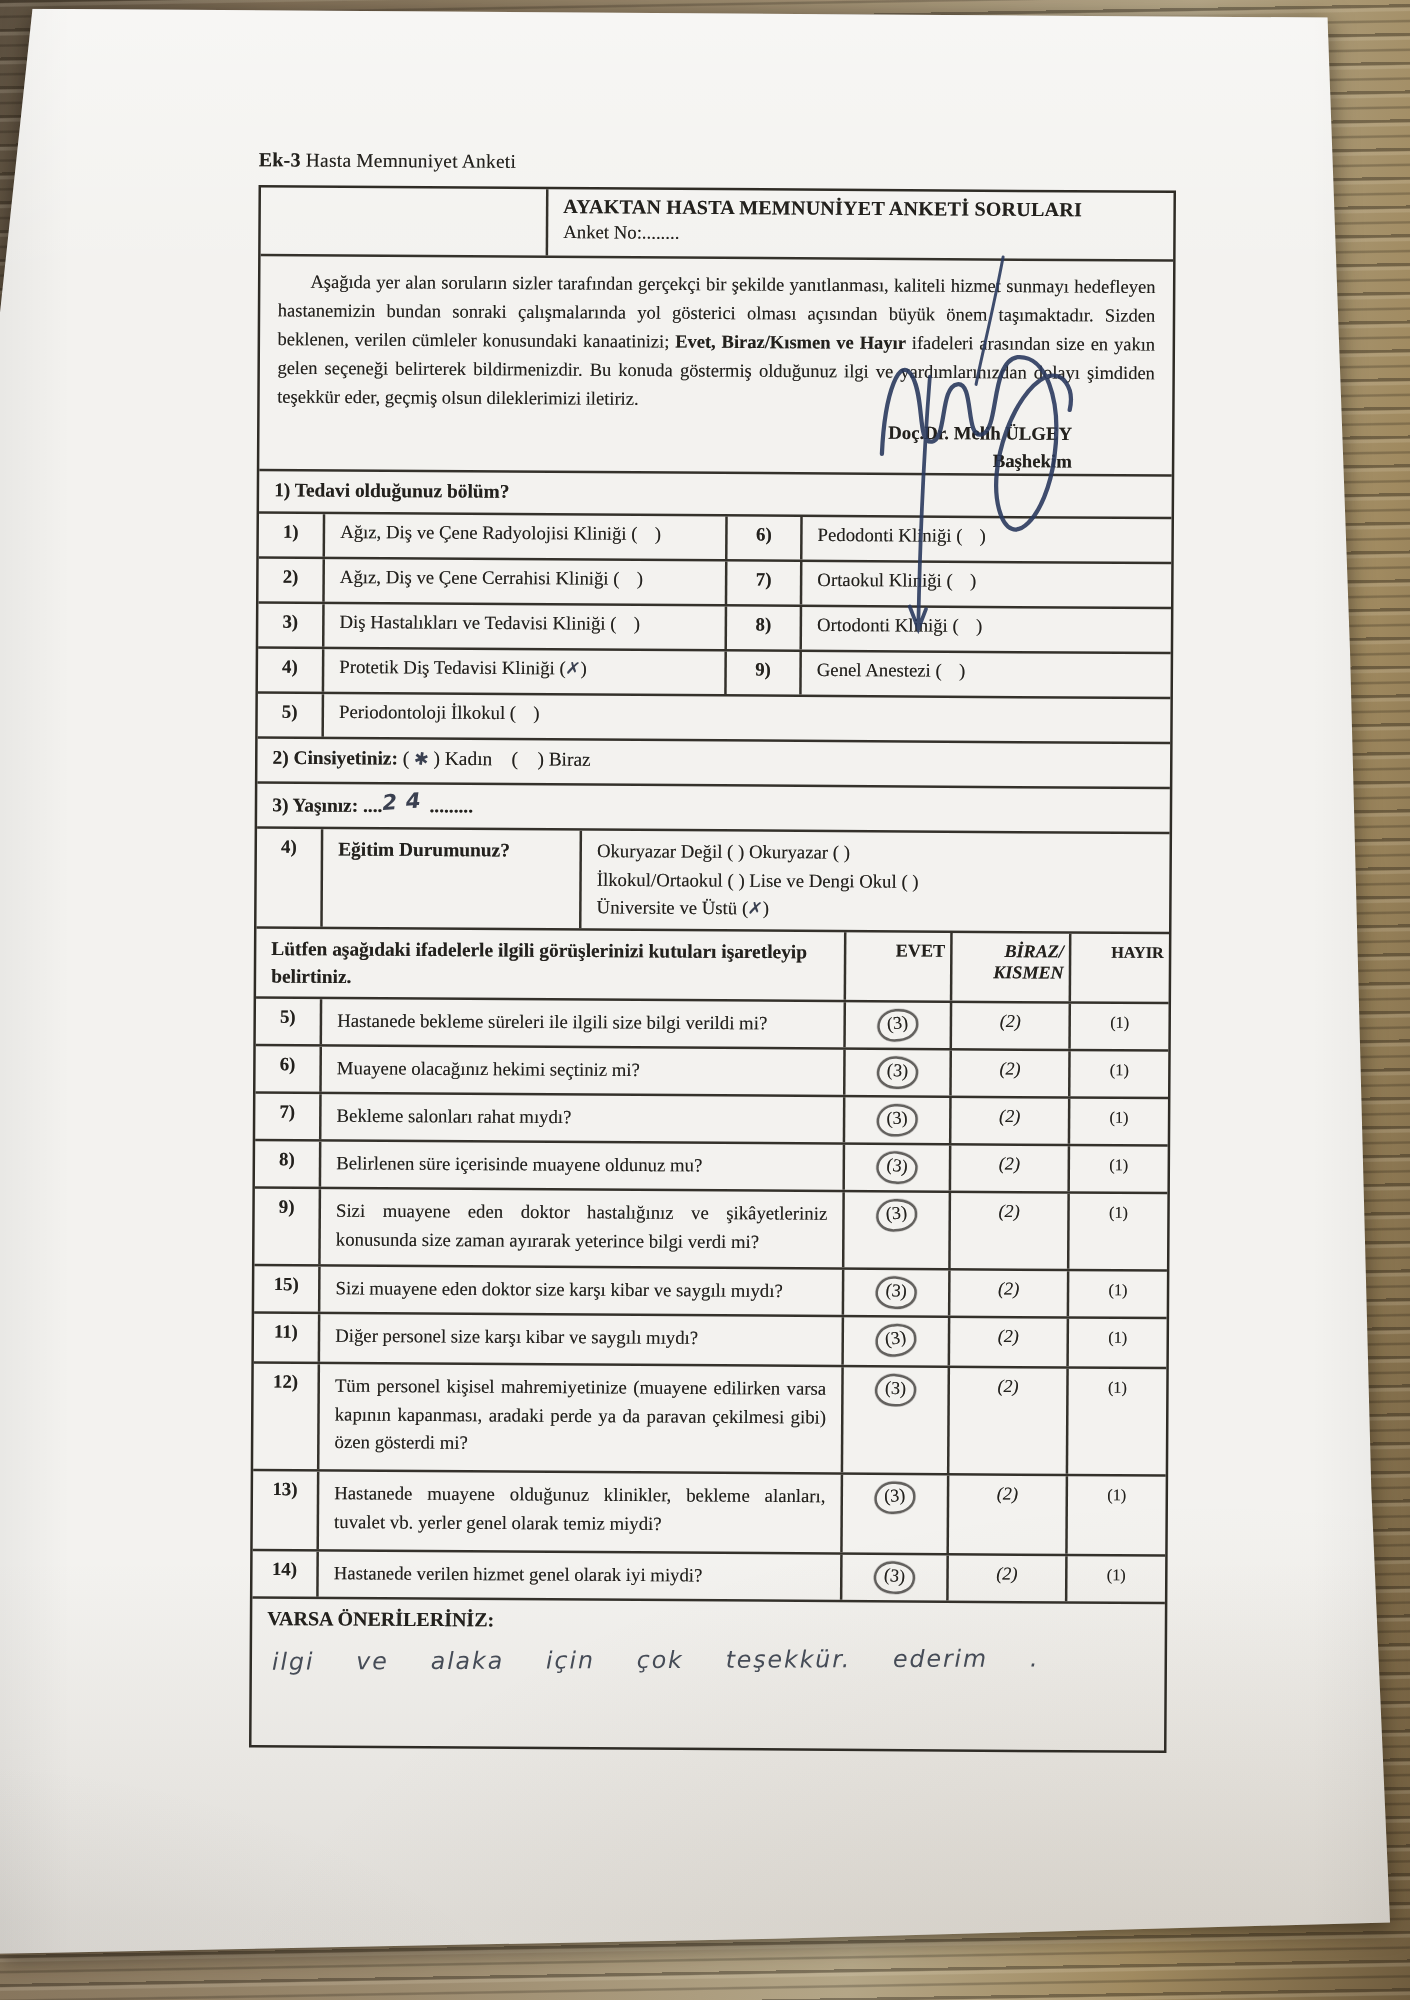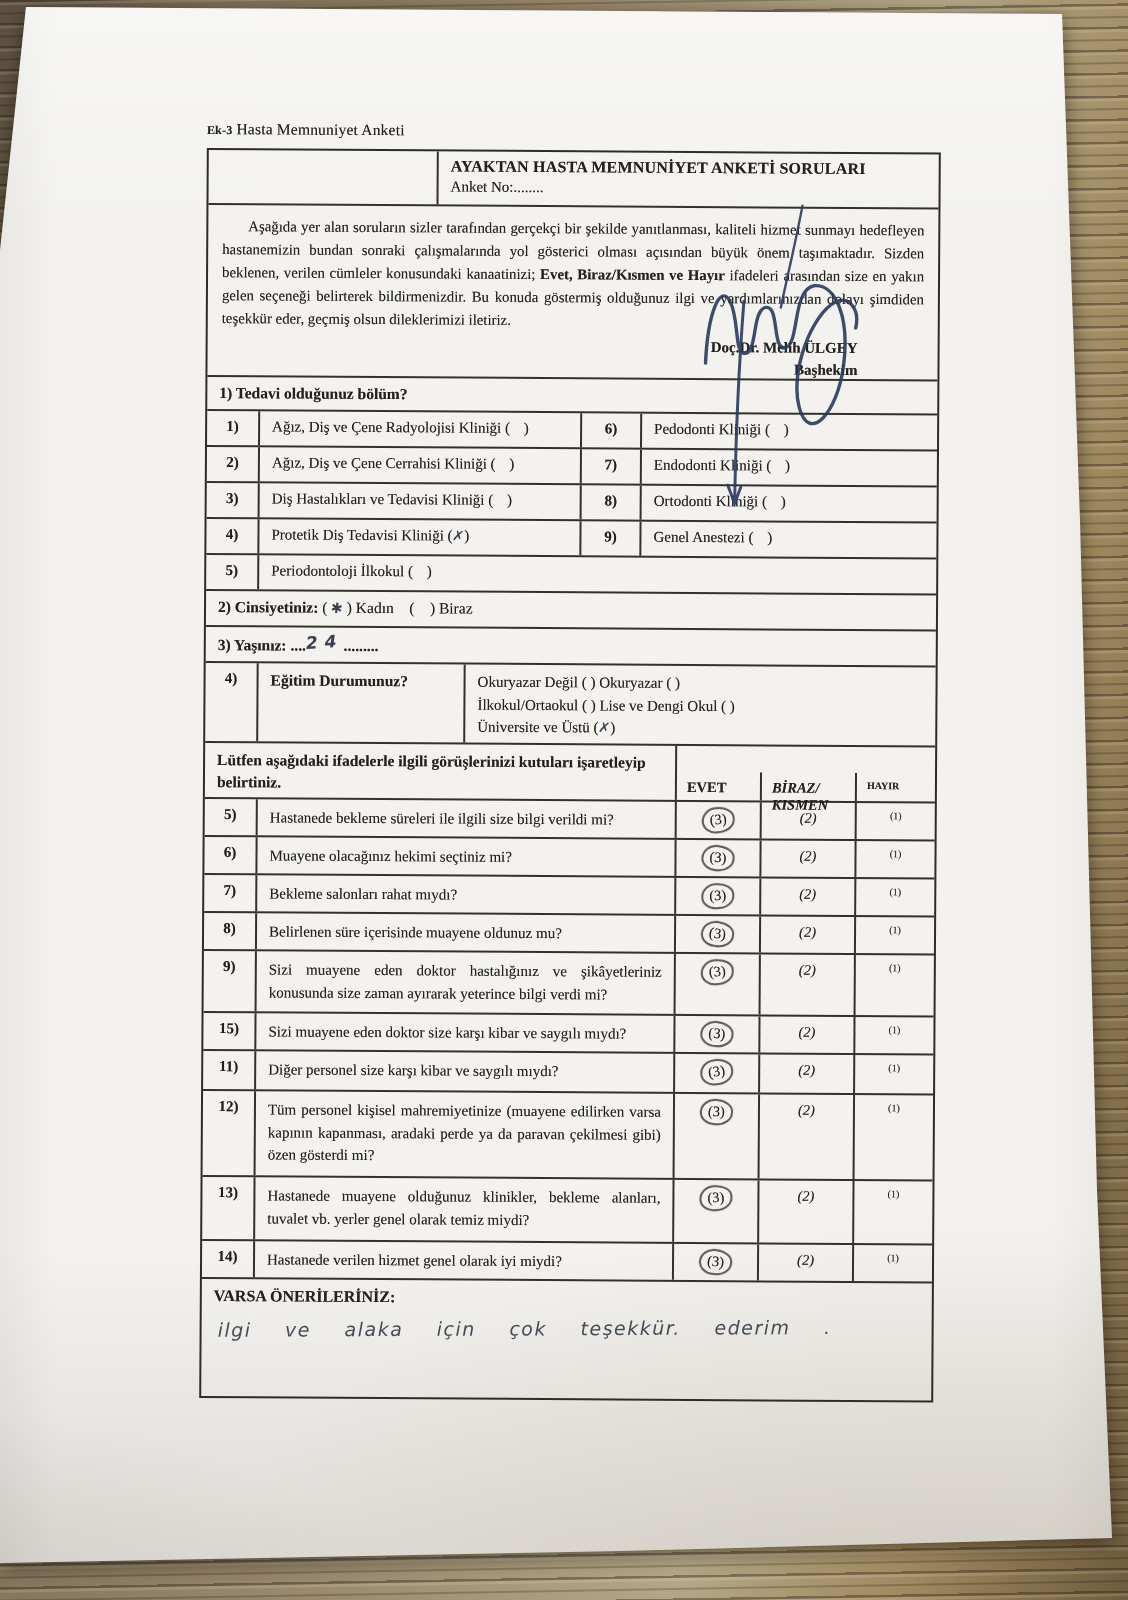--- a/index.html
+++ b/index.html
@@ -22,21 +22,21 @@
       linear-gradient(90deg, rgba(0,0,0,.045), transparent 5%, transparent 93%, rgba(0,0,0,.05)),
       #f3f2ef;
   }
   .form{
     position:absolute;left:207px;top:120px;width:734px;
     transform:rotate(0.35deg);transform-origin:top left;
     color:#23211d;
     text-shadow:0 0 .5px rgba(20,20,20,.45);
   }
   .doc-label{height:28px;font-size:15.5px;letter-spacing:.2px;}
-  .doc-label b{font-size:12px;}
+  .doc-label b{font-size:16px;}
   .tbl{width:734px;border:2px solid #2f2c26;box-sizing:border-box;background:transparent;}
   .row{display:flex;border-bottom:2px solid #34312b;box-sizing:border-box;}
   .row:last-child{border-bottom:none;}
   .cell{box-sizing:border-box;border-right:2px solid #34312b;padding:5px 10px;}
   .cell:last-child{border-right:none;}
   .num{flex:0 0 53px;font-weight:bold;text-align:center;padding:7px 4px;}
   .b{font-weight:bold;}
   .ws{white-space:pre;}
   
   .hrow{height:55px;}
@@ -62,22 +62,22 @@
   
   .egitim{height:80px;font-size:15px;}
   .egitim .elab{flex:0 0 207px;padding:8px 12px;font-weight:bold;font-size:15.5px;}
   .egitim .eopts{flex:1;padding:6px 12px;line-height:1.5;}
   
   .rhead{height:56px;font-weight:bold;font-size:15.5px;}
   .qcell{flex:0 0 419px;padding:7px 12px;font-size:15px;line-height:1.5;}
   .rhead .qcell{line-height:1.4;padding-top:6px;}
   .vcell{flex:0 0 85px;text-align:center;padding:7px 4px;font-size:14.5px;}
   .vcell2{flex:0 0 95px;text-align:center;padding:7px 4px;font-size:14.5px;font-style:italic;}
-  .vcell3{flex:1;text-align:center;padding:7px 18px;font-size:10px;}
-  .rhead .vcell,.rhead .vcell2,.rhead .vcell3{text-align:left;padding-left:10px;margin-top:26px;}
+  .vcell3{flex:1;text-align:center;padding:7px 4px;font-size:13px;}
+  .rhead .vcell,.rhead .vcell2,.rhead .vcell3{text-align:right;padding-left:10px;}
   .rrow{font-size:15px;}
   .rrow .qcell{text-align:justify;}
   .circ{
     display:inline-block;padding:2px 6px 3px;margin-top:-2px;
     border:2px solid rgba(78,76,74,.88);
     border-radius:48% 55% 52% 46% / 56% 47% 53% 50%;
     transform:rotate(-6deg);
     box-shadow:0 0 0 .5px rgba(78,76,74,.25);
   }
   
@@ -126,21 +126,21 @@
     <div class="row clinic-row">
       <div class="cell num">1)</div>
       <div class="cell lab1"><span>Ağız, Diş ve Çene Radyolojisi Kliniği (</span><span class="ink mark"></span><span class="ws"> )</span></div>
       <div class="cell num num2">6)</div>
       <div class="cell lab2"><span>Pedodonti Kliniği (</span><span class="ink mark"></span><span class="ws"> )</span></div>
     </div>
     <div class="row clinic-row">
       <div class="cell num">2)</div>
       <div class="cell lab1"><span>Ağız, Diş ve Çene Cerrahisi Kliniği (</span><span class="ink mark"></span><span class="ws"> )</span></div>
       <div class="cell num num2">7)</div>
-      <div class="cell lab2"><span>Endodonti Kliniği (</span><span class="ink mark"></span><span class="ws"> )</span></div>
+      <div class="cell lab2"><span>Ortaokul Kliniği (</span><span class="ink mark"></span><span class="ws"> )</span></div>
     </div>
     <div class="row clinic-row">
       <div class="cell num">3)</div>
       <div class="cell lab1"><span>Diş Hastalıkları ve Tedavisi Kliniği (</span><span class="ink mark"></span><span class="ws"> )</span></div>
       <div class="cell num num2">8)</div>
       <div class="cell lab2"><span>Ortodonti Kliniği (</span><span class="ink mark"></span><span class="ws"> )</span></div>
     </div>
     <div class="row clinic-row">
       <div class="cell num">4)</div>
       <div class="cell lab1"><span>Protetik Diş Tedavisi Kliniği (</span><span class="ink mark">✗</span><span class="ws">)</span></div>

